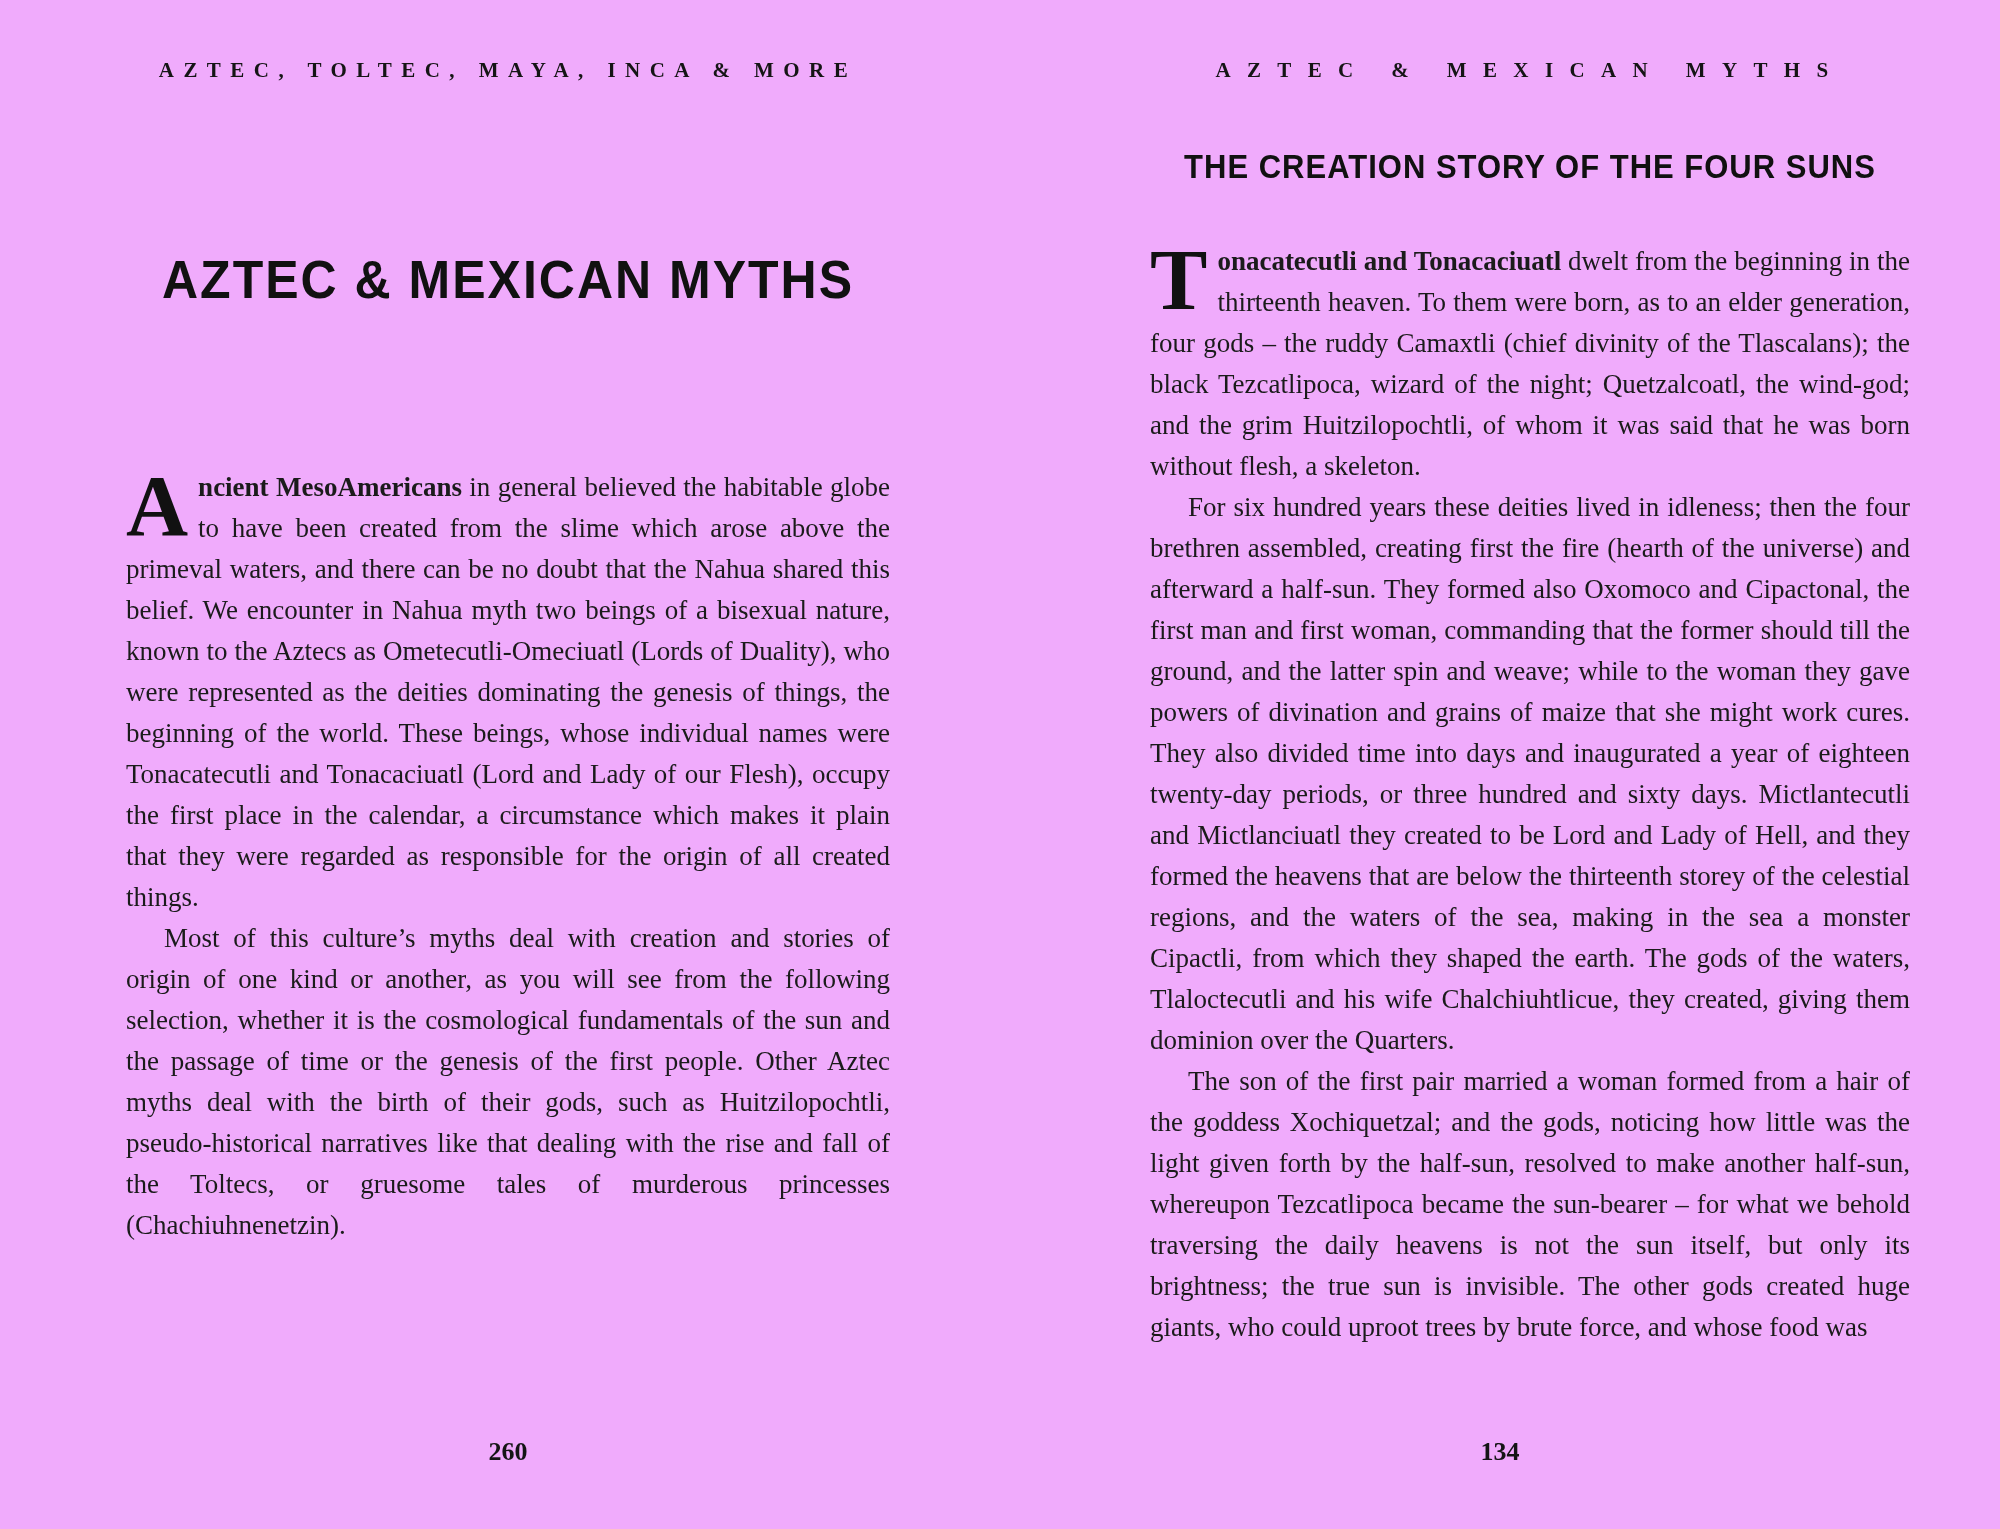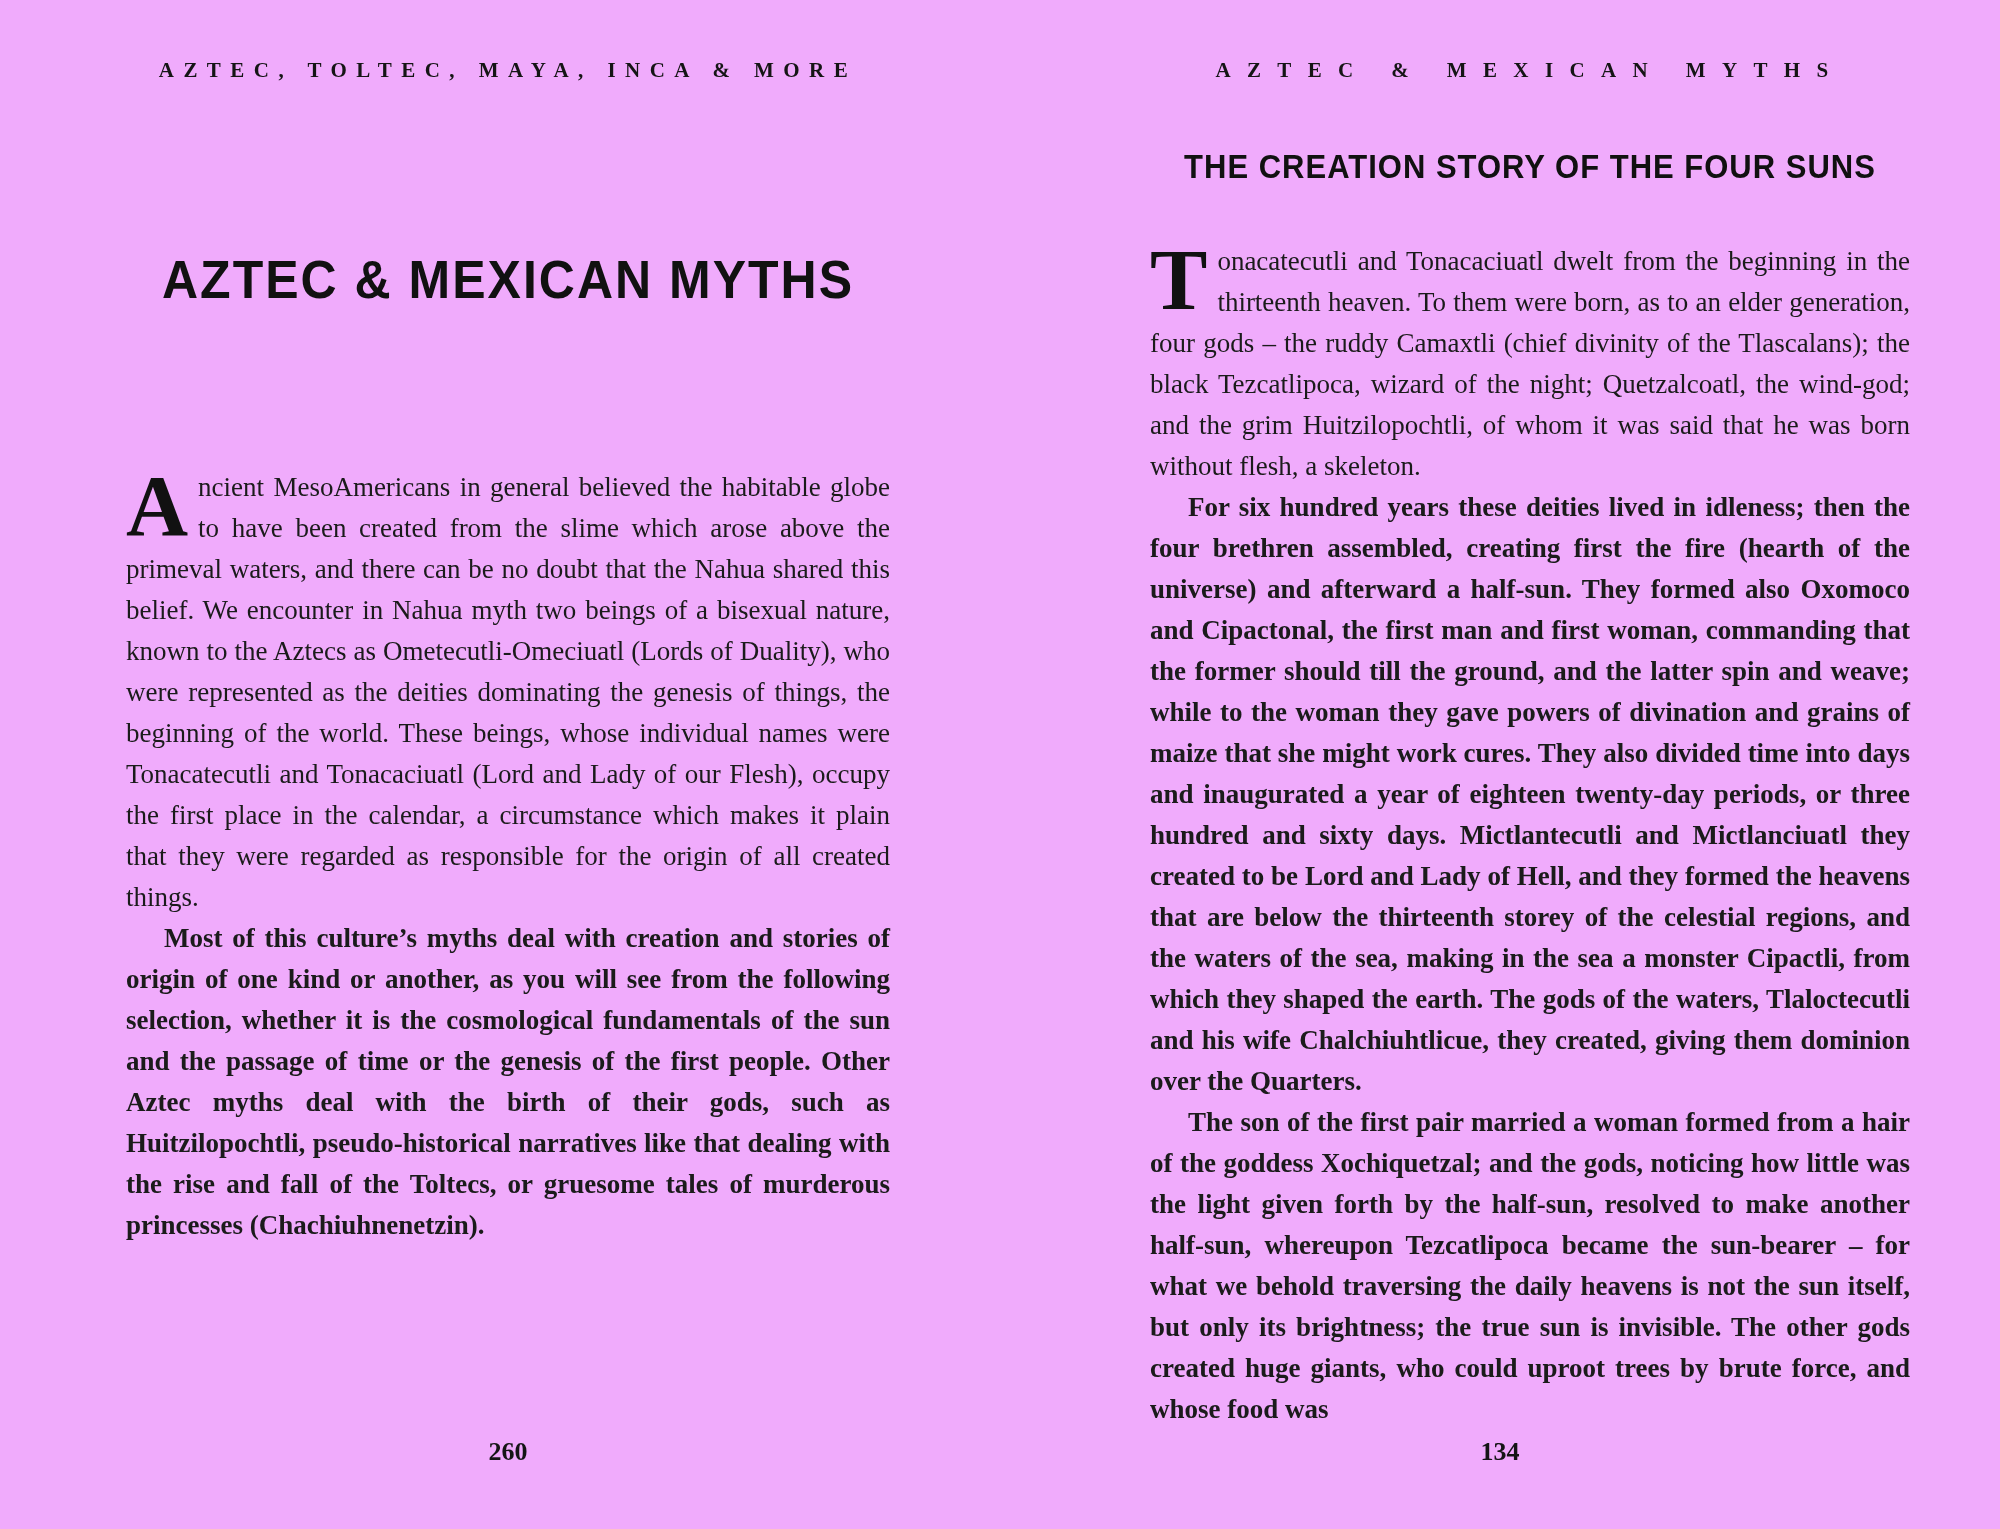--- a/index.html
+++ b/index.html
@@ -62,33 +62,33 @@
   .body-text {
     font-size: 27px;
     line-height: 41px;
     text-align: justify;
     color: #1b1b1b;
   }
   .page.left  .body-text { margin-top: 158px; }
   .page.right .body-text { margin-top: 56px; }
 
   .body-text p { margin: 0; }
-  .body-text p.indented { text-indent: 38px; font-weight: bold; }
+  .body-text p.indented { text-indent: 38px; }
 
   .dropcap {
     float: left;
     font-family: "Liberation Serif", serif;
     font-weight: 700;
     font-size: 86px;
     line-height: 66px;
     padding: 6px 10px 0 0;
     color: #111;
   }
   .bold-lead {
-    font-weight: 400;
+    font-weight: 700;
   }
 
   .folio {
     position: absolute;
     bottom: 62px;
     left: 0;
     width: 100%;
     text-align: center;
     font-family: "Liberation Serif", serif;
     font-weight: 700;

